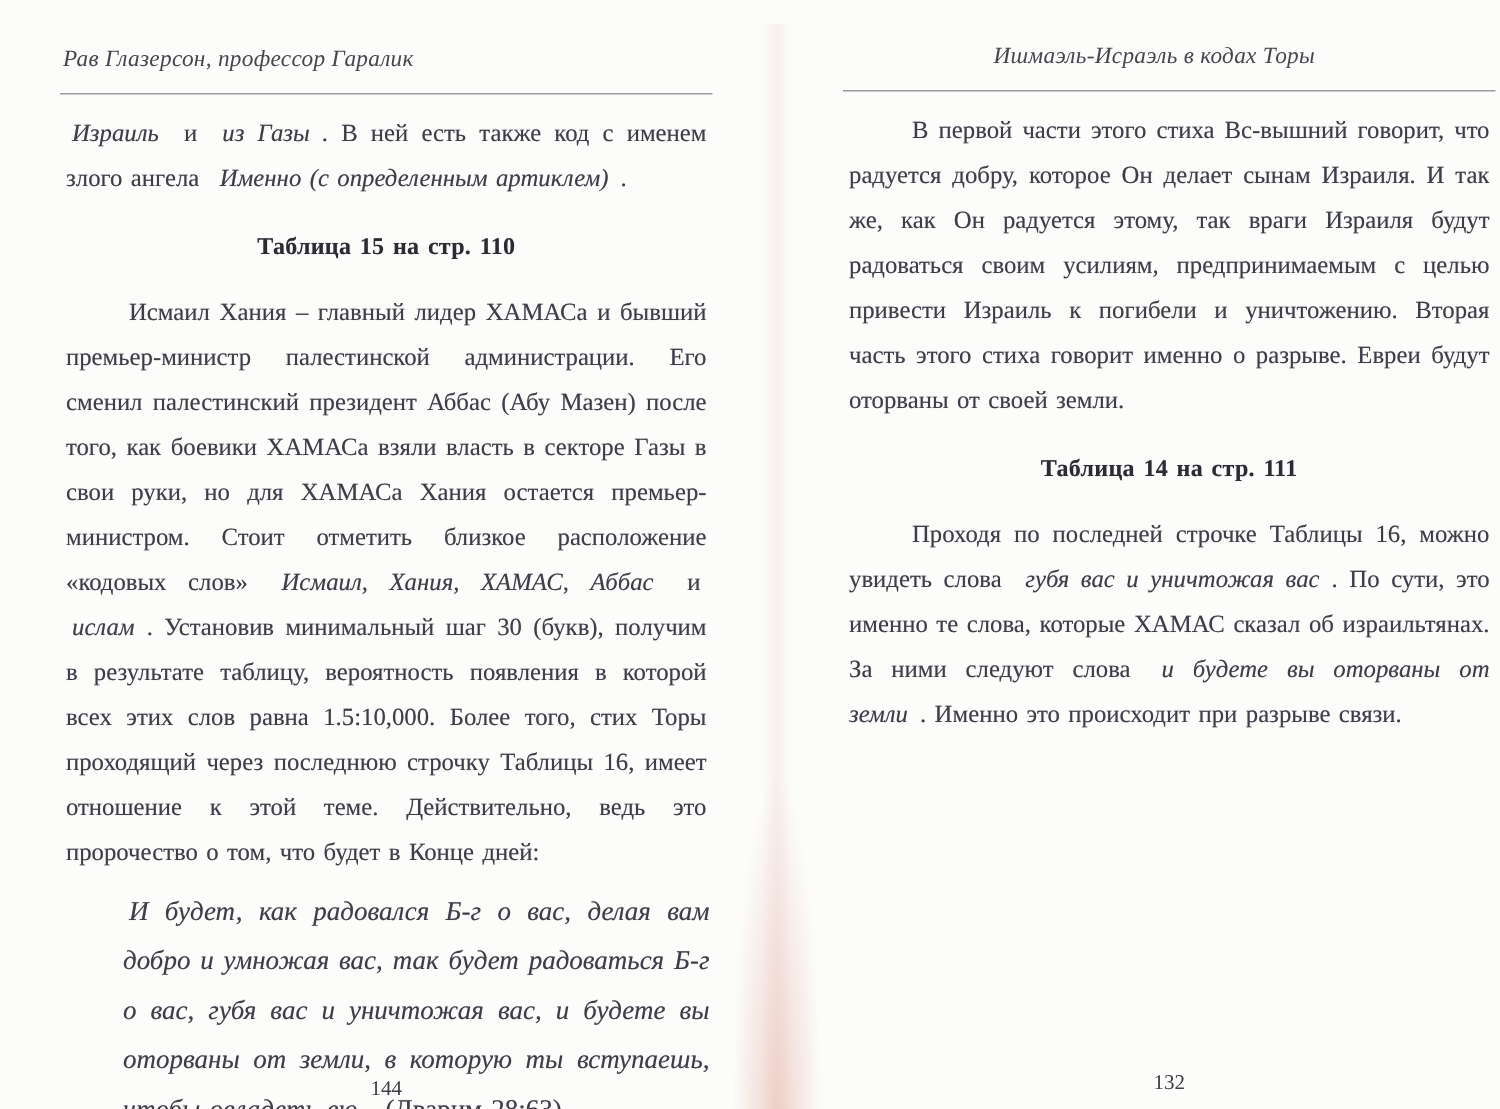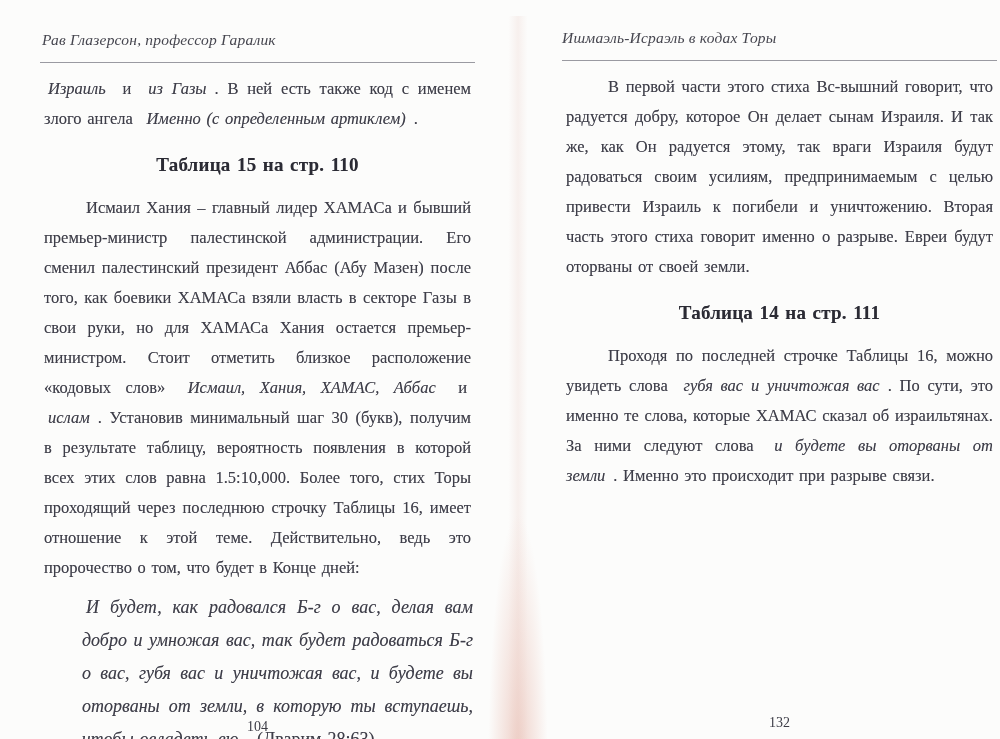--- a/index.html
+++ b/index.html
@@ -32,36 +32,36 @@
   .page.right{left:542px;top:8px;}
   .running-head{
     font-style:italic;
     font-size:15.5px;
     line-height:20px;
     color:#46464f;
     letter-spacing:.2px;
     margin-bottom:12px;
   }
   .page.left .running-head{padding-left:2px;}
-  .page.right .running-head{text-align:left;padding-right:20px;}
+  .page.right .running-head{text-align:center;padding-right:20px;}
   .rule{border:none;border-top:1.5px solid var(--rule);height:0;}
   .page.left .rule{margin-right:4px;}
   .body{
     margin-top:11px;
     font-size:16.5px;
     line-height:30px;
     text-align:justify;
     word-spacing:1.5px;
     text-shadow:0 0 .5px rgba(62,62,73,.45);
   }
   .block.para.indent{text-indent:38px;}
   .block.heading{
     text-align:center;
     font-weight:bold;
-    font-size:19px;
+    font-size:16px;
     color:var(--ink-strong);
     text-indent:0;
     margin:16px 0 13px;
     letter-spacing:.2px;
   }
   .block.quote{
     margin:8px 2px 6px 42px;
     font-size:18px;
     line-height:33px;
   }
@@ -95,16 +95,16 @@
   <section class="page right">
     <div class="running-head">Ишмаэль-Исраэль в кодах Торы</div>
     <div class="rule"></div>
     <div class="body">
         <div class="block para indent"><span>В первой части этого стиха Вс-вышний говорит, что радуется добру, которое Он делает сынам Израиля. И так же, как Он радуется этому, так враги Израиля будут радоваться своим усилиям, предпринимаемым с целью привести Израиль к погибели и уничтожению. Вторая часть этого стиха говорит именно о разрыве. Евреи будут оторваны от своей земли.</span></div>
         <div class="block heading"><span>Таблица 14 на стр. 111</span></div>
         <div class="block para indent"><span>Проходя по последней строчке Таблицы 16, можно увидеть слова </span><i>губя вас и уничтожая вас</i><span>. По сути, это именно те слова, которые ХАМАС сказал об израильтянах. За ними следуют слова </span><i>и будете вы оторваны от земли</i><span>. Именно это происходит при разрыве связи.</span></div>
       </div>
   </section>
 
-  <div class="pagenum pn-left">104</div>
+  <div class="pagenum pn-left">144</div>
   <div class="pagenum pn-right">132</div>
 
 </div>
 
 </body></html>

